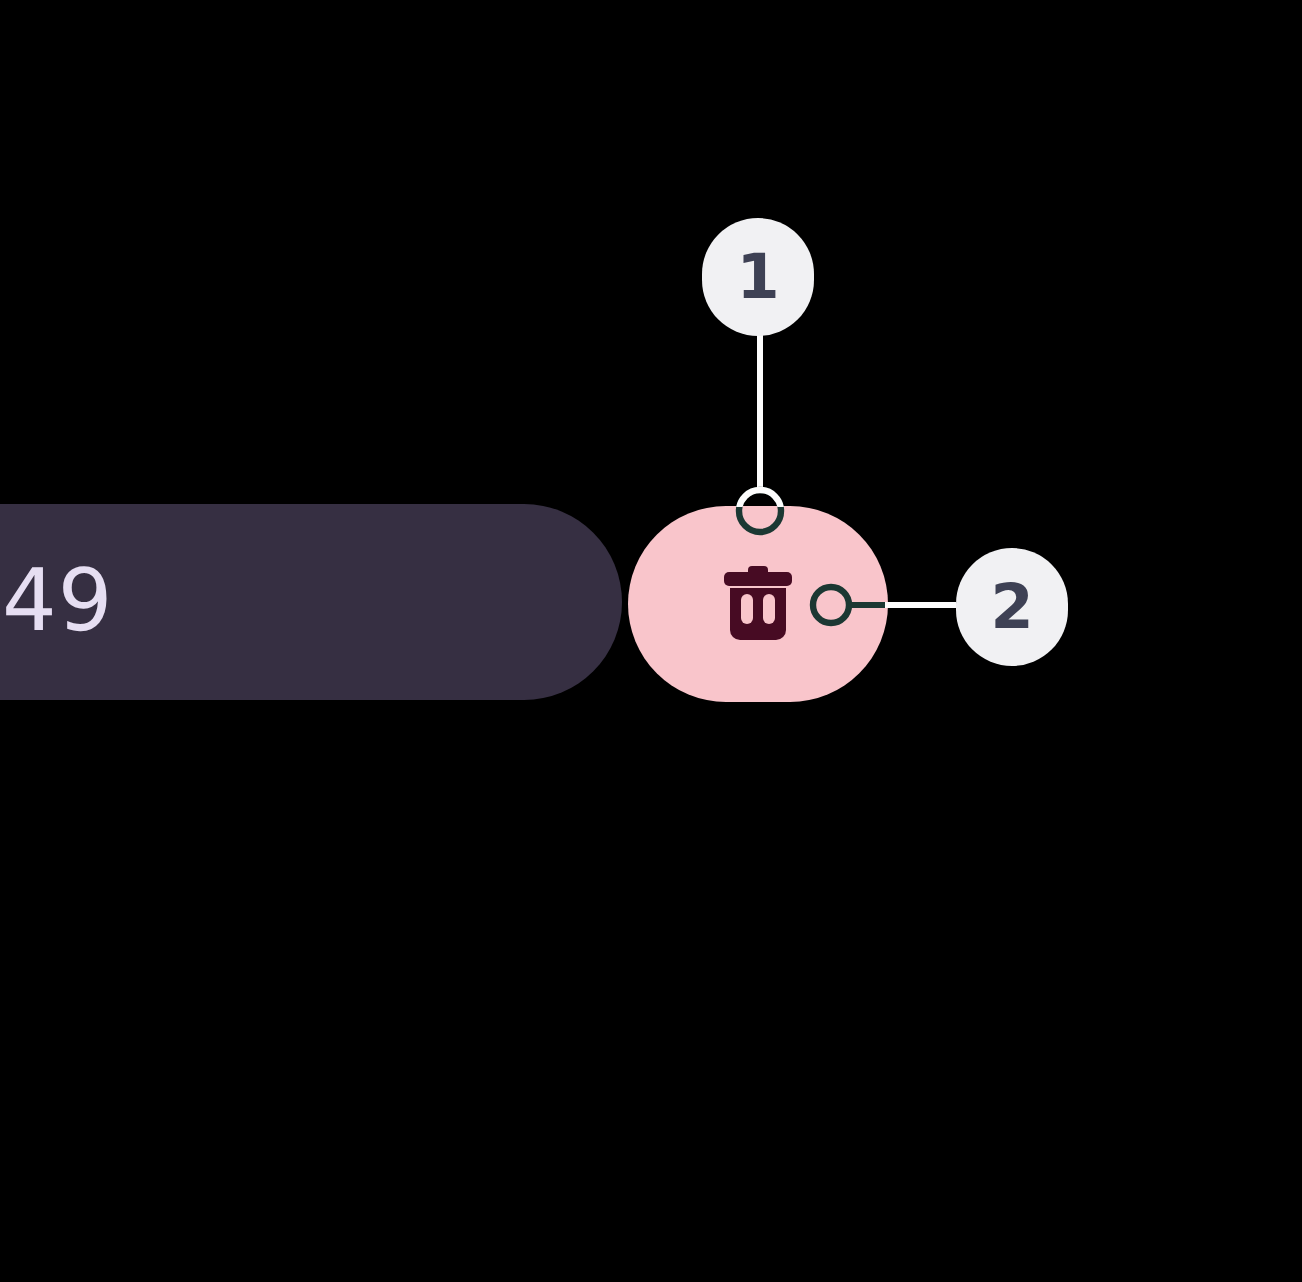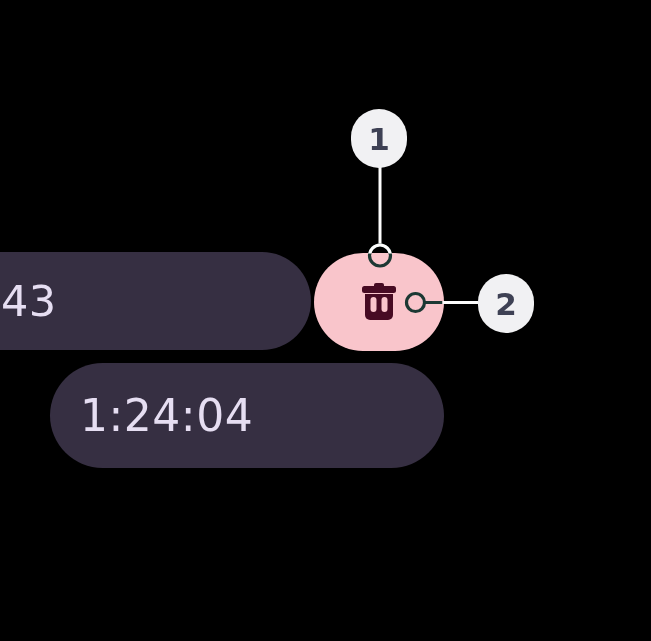--- a/index.html
+++ b/index.html
@@ -73,26 +73,23 @@
     position: absolute; inset: 0;
     pointer-events: none;
   }
 </style>
 </head>
 <body>
 
 <div class="stage">
 
   <div class="pill" id="pill-partial">
-    <span>43</span>
+    <span>49</span>
   </div>
 
-  <div class="pill" id="pill-time">
-    <span>1:24:04</span>
-  </div>
 
   <button id="delete-btn">
     <svg width="34" height="38" viewBox="0 0 34 38" aria-hidden="true">
       <g fill="#470b23">
         <rect x="12" y="0" width="10" height="6" rx="2"></rect>
         <rect x="0" y="3" width="34" height="7" rx="2.5"></rect>
         <path d="M3 11 h28 v21 a5 5 0 0 1 -5 5 h-18 a5 5 0 0 1 -5 -5 z"></path>
       </g>
       <g fill="#f9c5cb">
         <rect x="8.5" y="14" width="6" height="15" rx="3"></rect>

